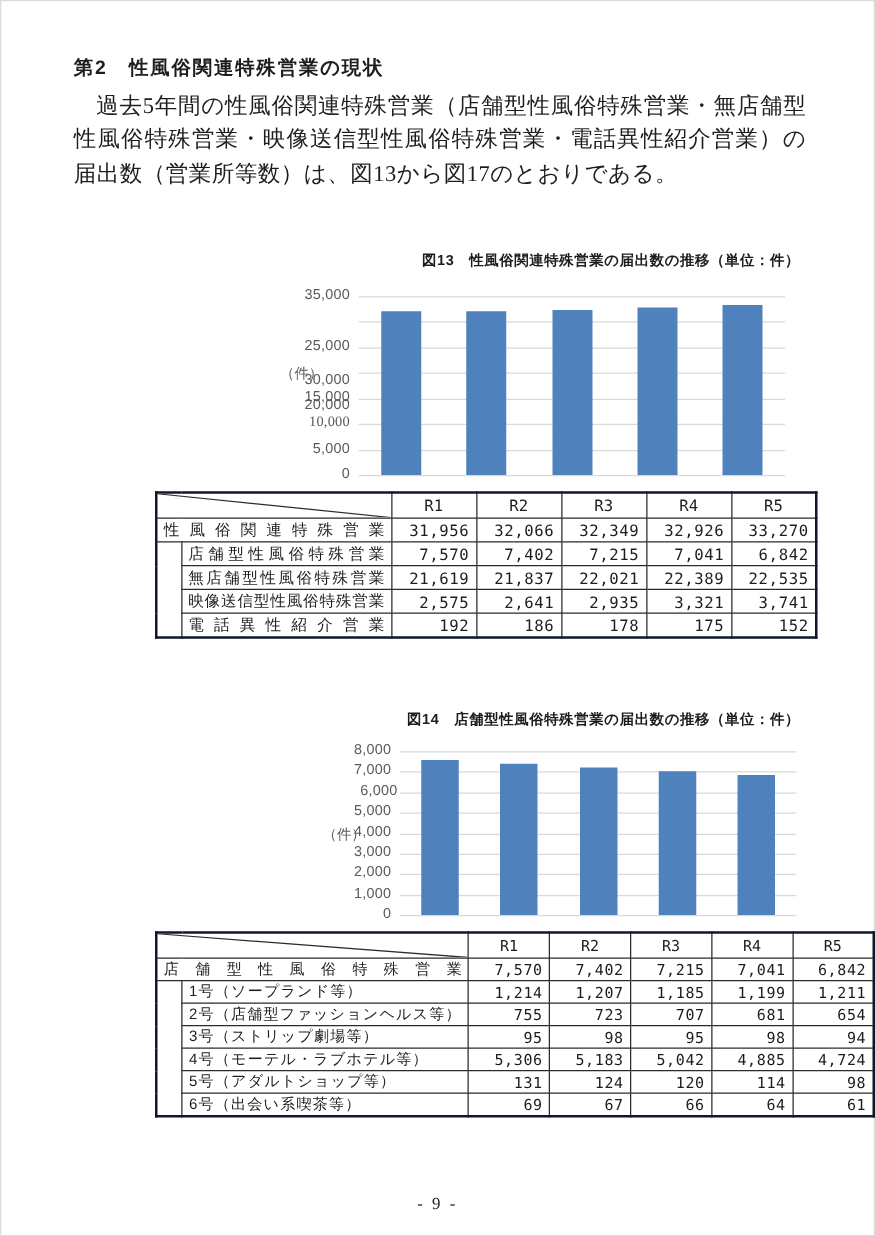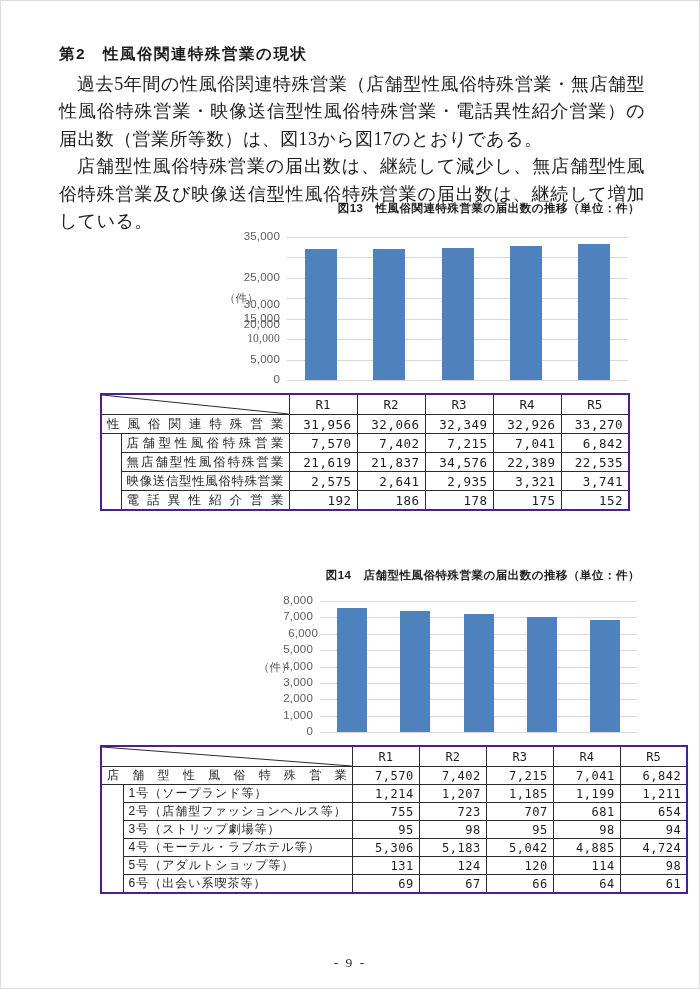--- a/index.html
+++ b/index.html
@@ -37,21 +37,21 @@
   .unit-label{
     position:absolute;font-family:"Liberation Sans","DejaVu Sans",sans-serif;
     font-size:11.5px;white-space:nowrap;
   }
   .bar{position:absolute;}
 
   
   .dtable{
     position:absolute;border-collapse:collapse;table-layout:fixed;
     font-family:"Liberation Sans","DejaVu Sans",sans-serif;
-    border:2px solid #4c1d95;background:#fff;
+    border:2px solid #0f172a;background:#fff;margin-left:24px;
   }
   .dtable td{border:1px solid #2b2b2b;padding:0 5px;overflow:hidden;white-space:nowrap;}
   .t1 td{height:18px;font-size:12.5px;}
   .t2 td{height:16px;font-size:12px;}
   .t1 td.head,.t2 td.head{height:19px;}
   .colhead{
     text-align:center;font-family:"DejaVu Sans Mono","Liberation Mono",monospace;
     font-size:12px;
   }
   .num{
@@ -70,21 +70,20 @@
 </style>
 </head>
 <body>
 
 <div class="page-border"></div>
 
 <div class="heading">第2　性風俗関連特殊営業の現状</div>
 
 <div class="bodytext">
   <p>過去5年間の性風俗関連特殊営業（店舗型性風俗特殊営業・無店舗型性風俗特殊営業・映像送信型性風俗特殊営業・電話異性紹介営業）の届出数（営業所等数）は、図13から図17のとおりである。</p>
-  <p>店舗型性風俗特殊営業の届出数は、継続して減少し、無店舗型性風俗特殊営業及び映像送信型性風俗特殊営業の届出数は、継続して増加している。</p>
 </div>
 
 <div class="chart-title" style="top:201px;">図13　性風俗関連特殊営業の届出数の推移（単位：件）</div>
 <div class="chart" style="top:228px;height:162px;">
     <div class="gridline" style="left: 287px; width: 341px; top: 152px; background: rgb(217, 217, 217);"></div>
     <div class="ytick" style="left: 225px; top: 145px; color: rgb(90, 90, 90);">0</div>
     <div class="gridline" style="left: 287px; width: 341px; top: 131.571px; background: rgb(217, 217, 217);"></div>
     <div class="ytick" style="left: 225px; top: 124.571px; color: rgb(90, 90, 90);">5,000</div>
     <div class="gridline" style="left: 287px; width: 341px; top: 111.143px; background: rgb(217, 217, 217);"></div>
     <div class="ytick" style="left: 225px; top: 104.143px; color: rgb(90, 90, 90); font-family: Liberation Serif, serif;">10,000</div>
@@ -142,21 +141,21 @@
         <td class="num">7,570</td>
         <td class="num">7,402</td>
         <td class="num">7,215</td>
         <td class="num">7,041</td>
         <td class="num">6,842</td>
       </tr>
       <tr>
         <td class="lbl lbl-justify">無店舗型性風俗特殊営業</td>
         <td class="num">21,619</td>
         <td class="num">21,837</td>
-        <td class="num">34,576</td>
+        <td class="num">22,021</td>
         <td class="num">22,389</td>
         <td class="num">22,535</td>
       </tr>
       <tr>
         <td class="lbl lbl-justify">映像送信型性風俗特殊営業</td>
         <td class="num">2,575</td>
         <td class="num">2,641</td>
         <td class="num">2,935</td>
         <td class="num">3,321</td>
         <td class="num">3,741</td>

